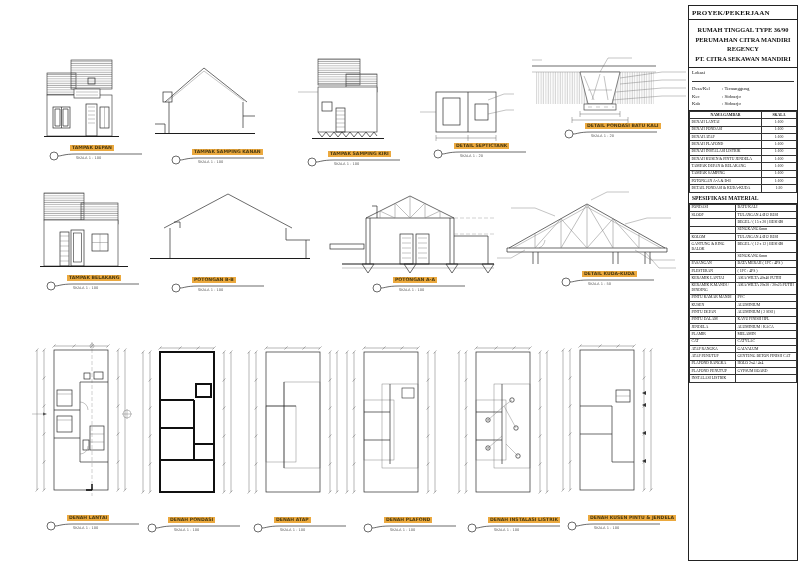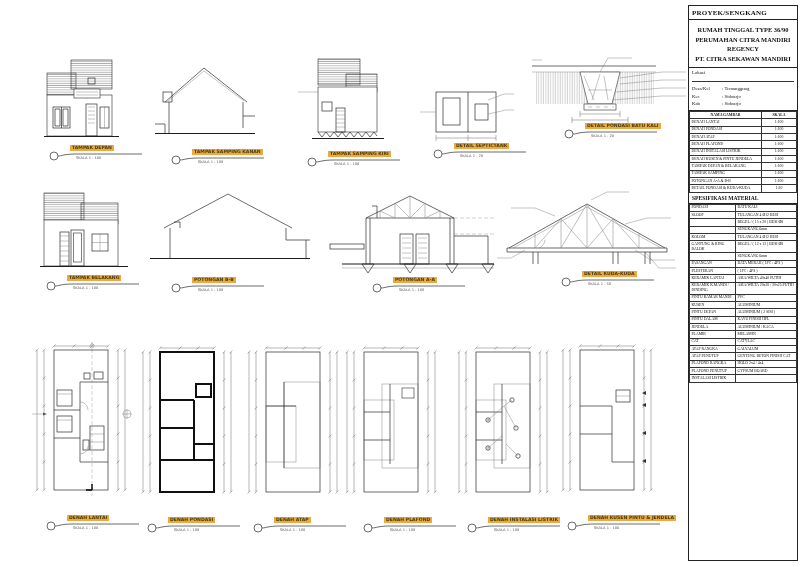--- a/index.html
+++ b/index.html
@@ -378,21 +378,21 @@
   <div class="dwg-label" style="left:566px;top:514px">
     <svg width="96" height="18">
         <circle cx="6" cy="12" r="4" class="ln"></circle>
         <path class="ln" d="M10 12 C14 12 16 10 28 10 L94 10" stroke-width="1.1"></path>
       </svg>
     <span class="dwg-title">DENAH KUSEN PINTU &amp; JENDELA</span>
     <span class="dwg-scale">SKALA 1 : 100</span>
   </div>
 
   <div id="title-block">
-    <div class="tb-header">PROYEK/SENGKANG</div>
+    <div class="tb-header">PROYEK/PEKERJAAN</div>
 
     <div class="tb-project">
       <span>RUMAH TINGGAL TYPE 36/90</span><br>
       <span>PERUMAHAN CITRA MANDIRI</span><br>
       <span>REGENCY</span><br>
       <span>PT. CITRA SEKAWAN MANDIRI</span>
     </div>
 
     <div class="tb-lokasi">
       <span class="lokasi-label">Lokasi</span>

